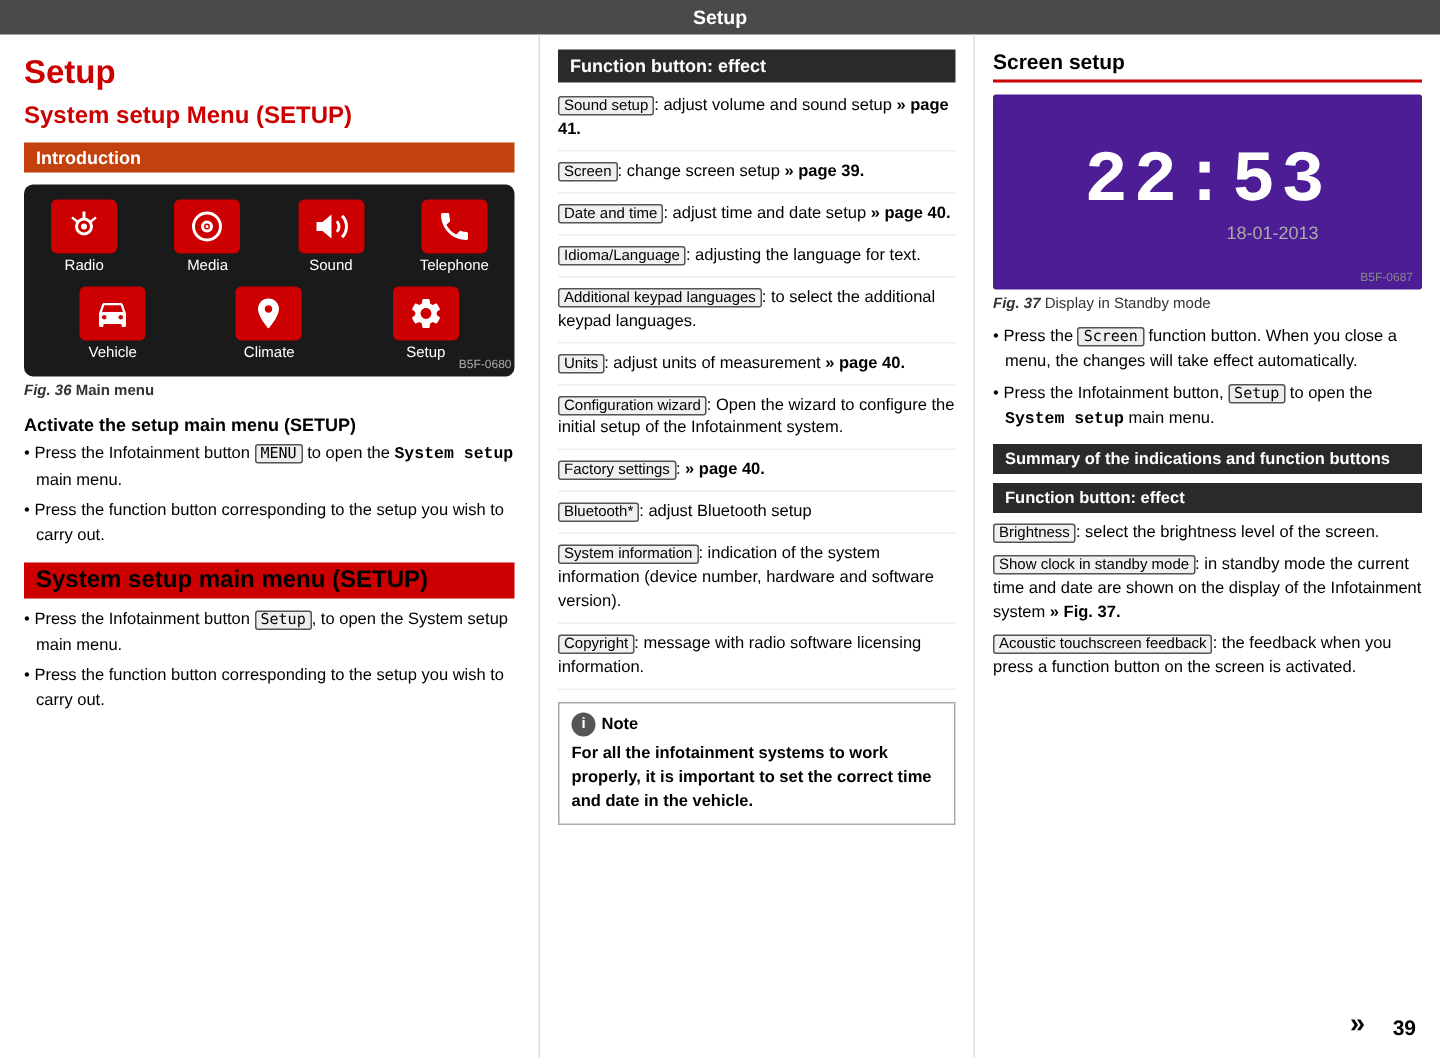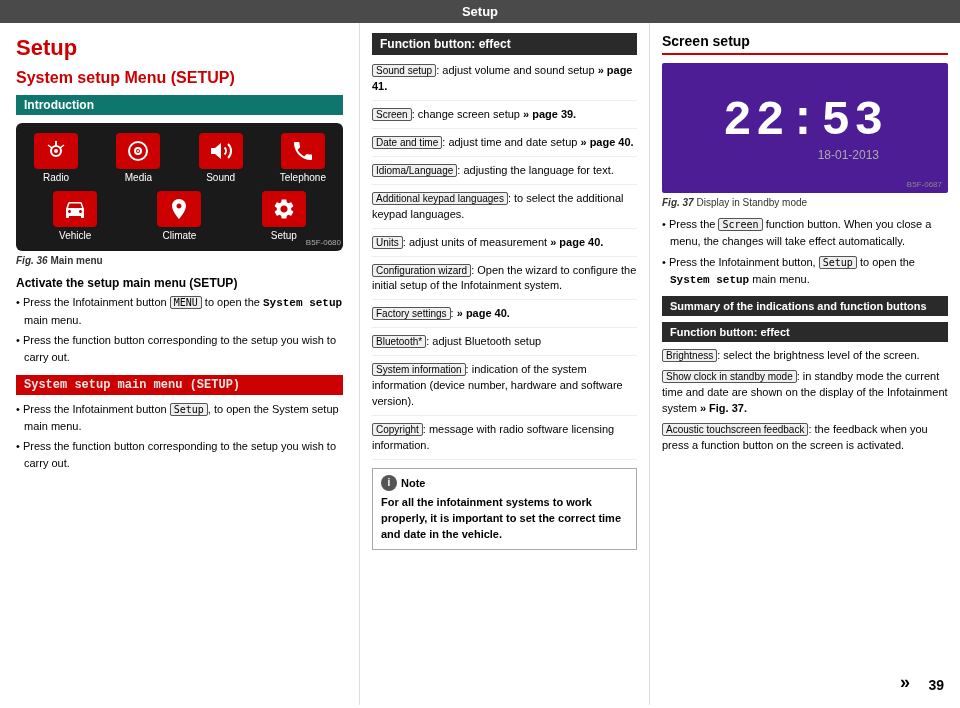--- a/index.html
+++ b/index.html
@@ -47,21 +47,21 @@
     }
 
     .section-title {
       font-size: 16px;
       font-weight: bold;
       color: #c00;
       margin-bottom: 8px;
     }
 
     .intro-bar {
-      background: #0f766e;
+      background: #c2410c;
       color: #fff;
       padding: 3px 8px;
       font-size: 12px;
       font-weight: bold;
       margin-bottom: 8px;
     }
 
     .menu-image-container {
       background: #1a1a1a;
       border-radius: 6px;
@@ -151,27 +151,26 @@
       border: 1px solid #555;
       padding: 0px 3px;
       font-size: 10px;
       background: #eee;
       border-radius: 2px;
       font-family: monospace;
     }
 
     .subsection-bar {
       background: #c00;
-      color: #e5e5e5;
+      color: #000000;
       padding: 3px 8px;
-      font-size: 12px;
+      font-size: 16px;
       font-weight: bold;
       margin-top: 10px;
       margin-bottom: 6px;
-      font-family: Liberation Mono, monospace;
     }
 
     
     .mid-col {
       width: 290px;
       padding: 10px 12px;
       border-right: 1px solid #ddd;
       flex-shrink: 0;
     }
 

